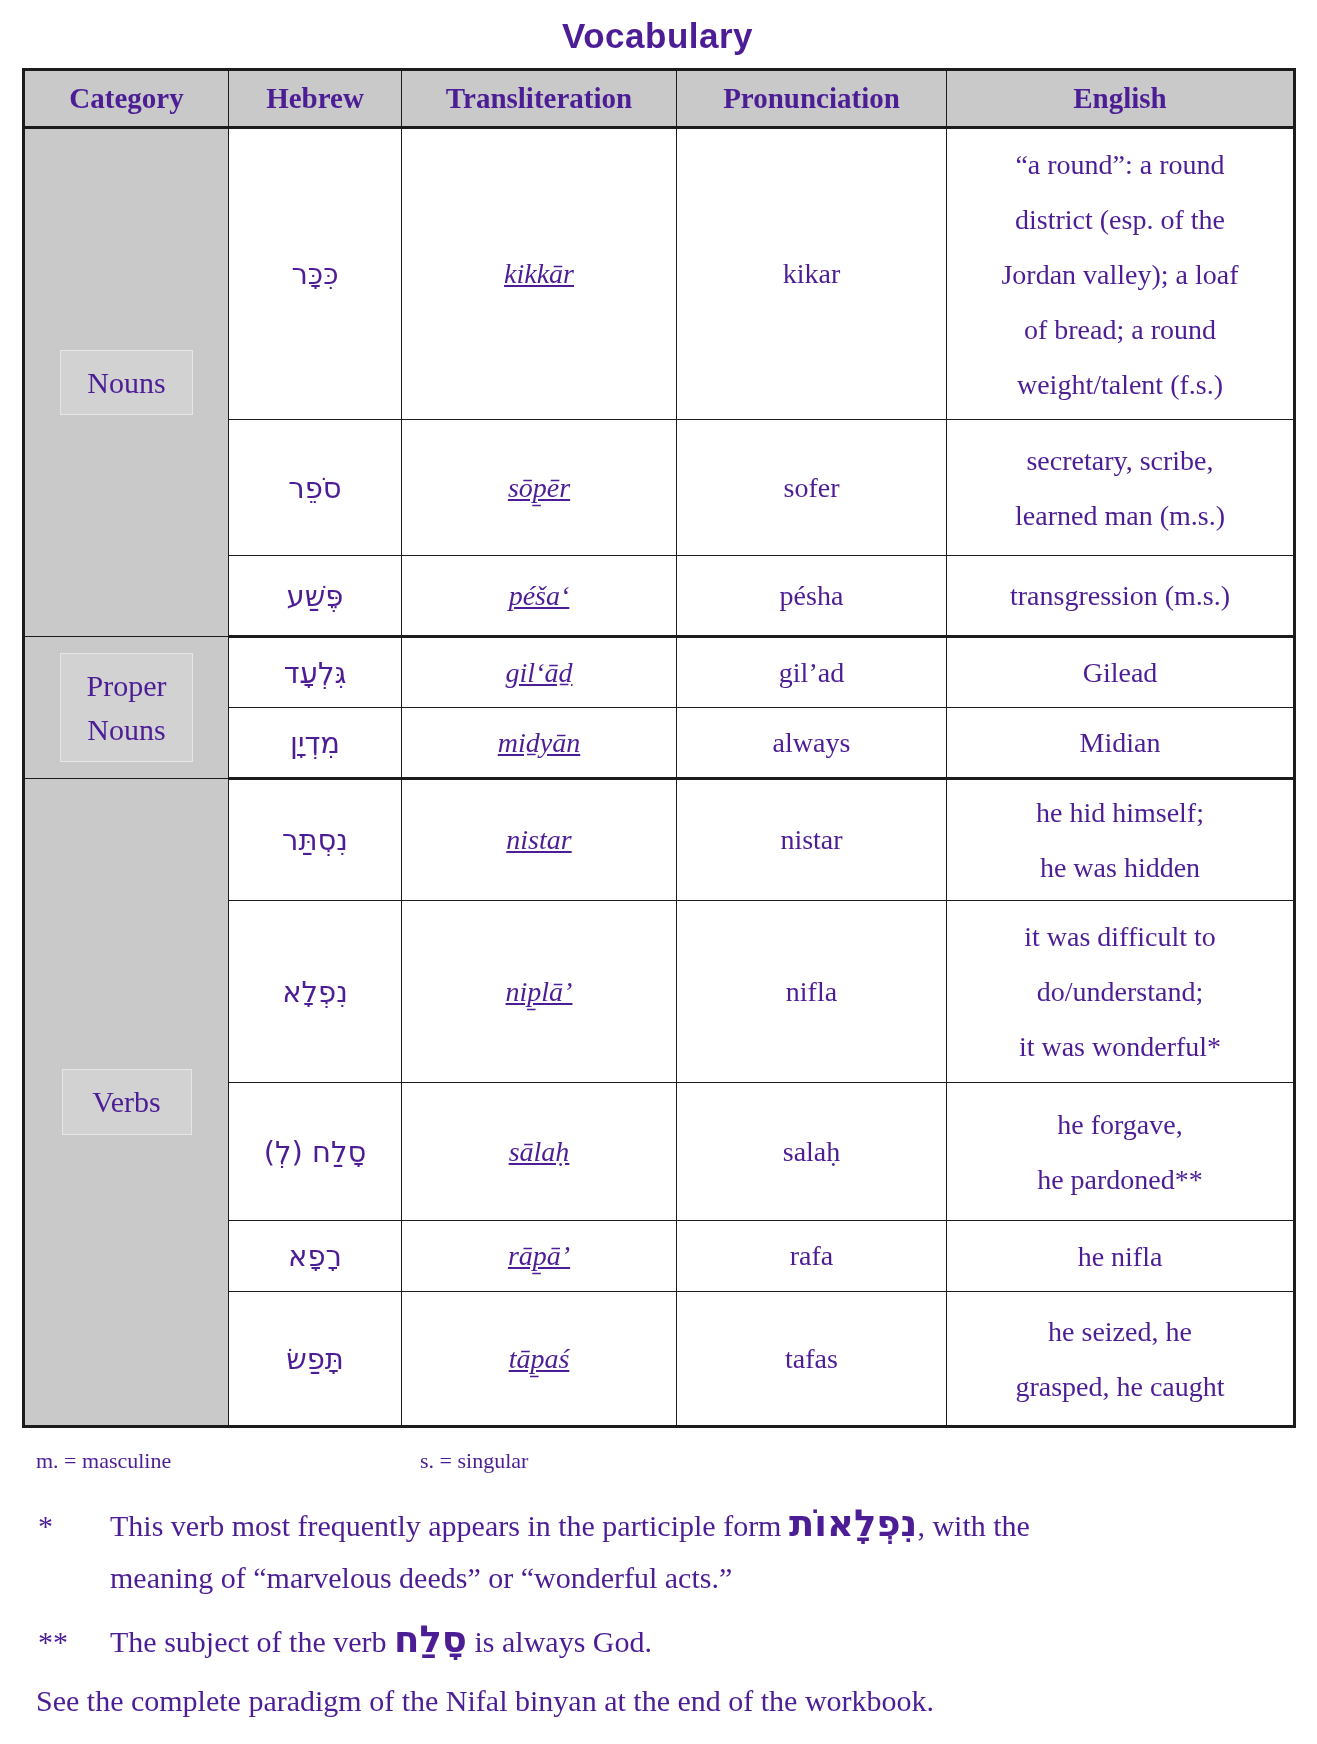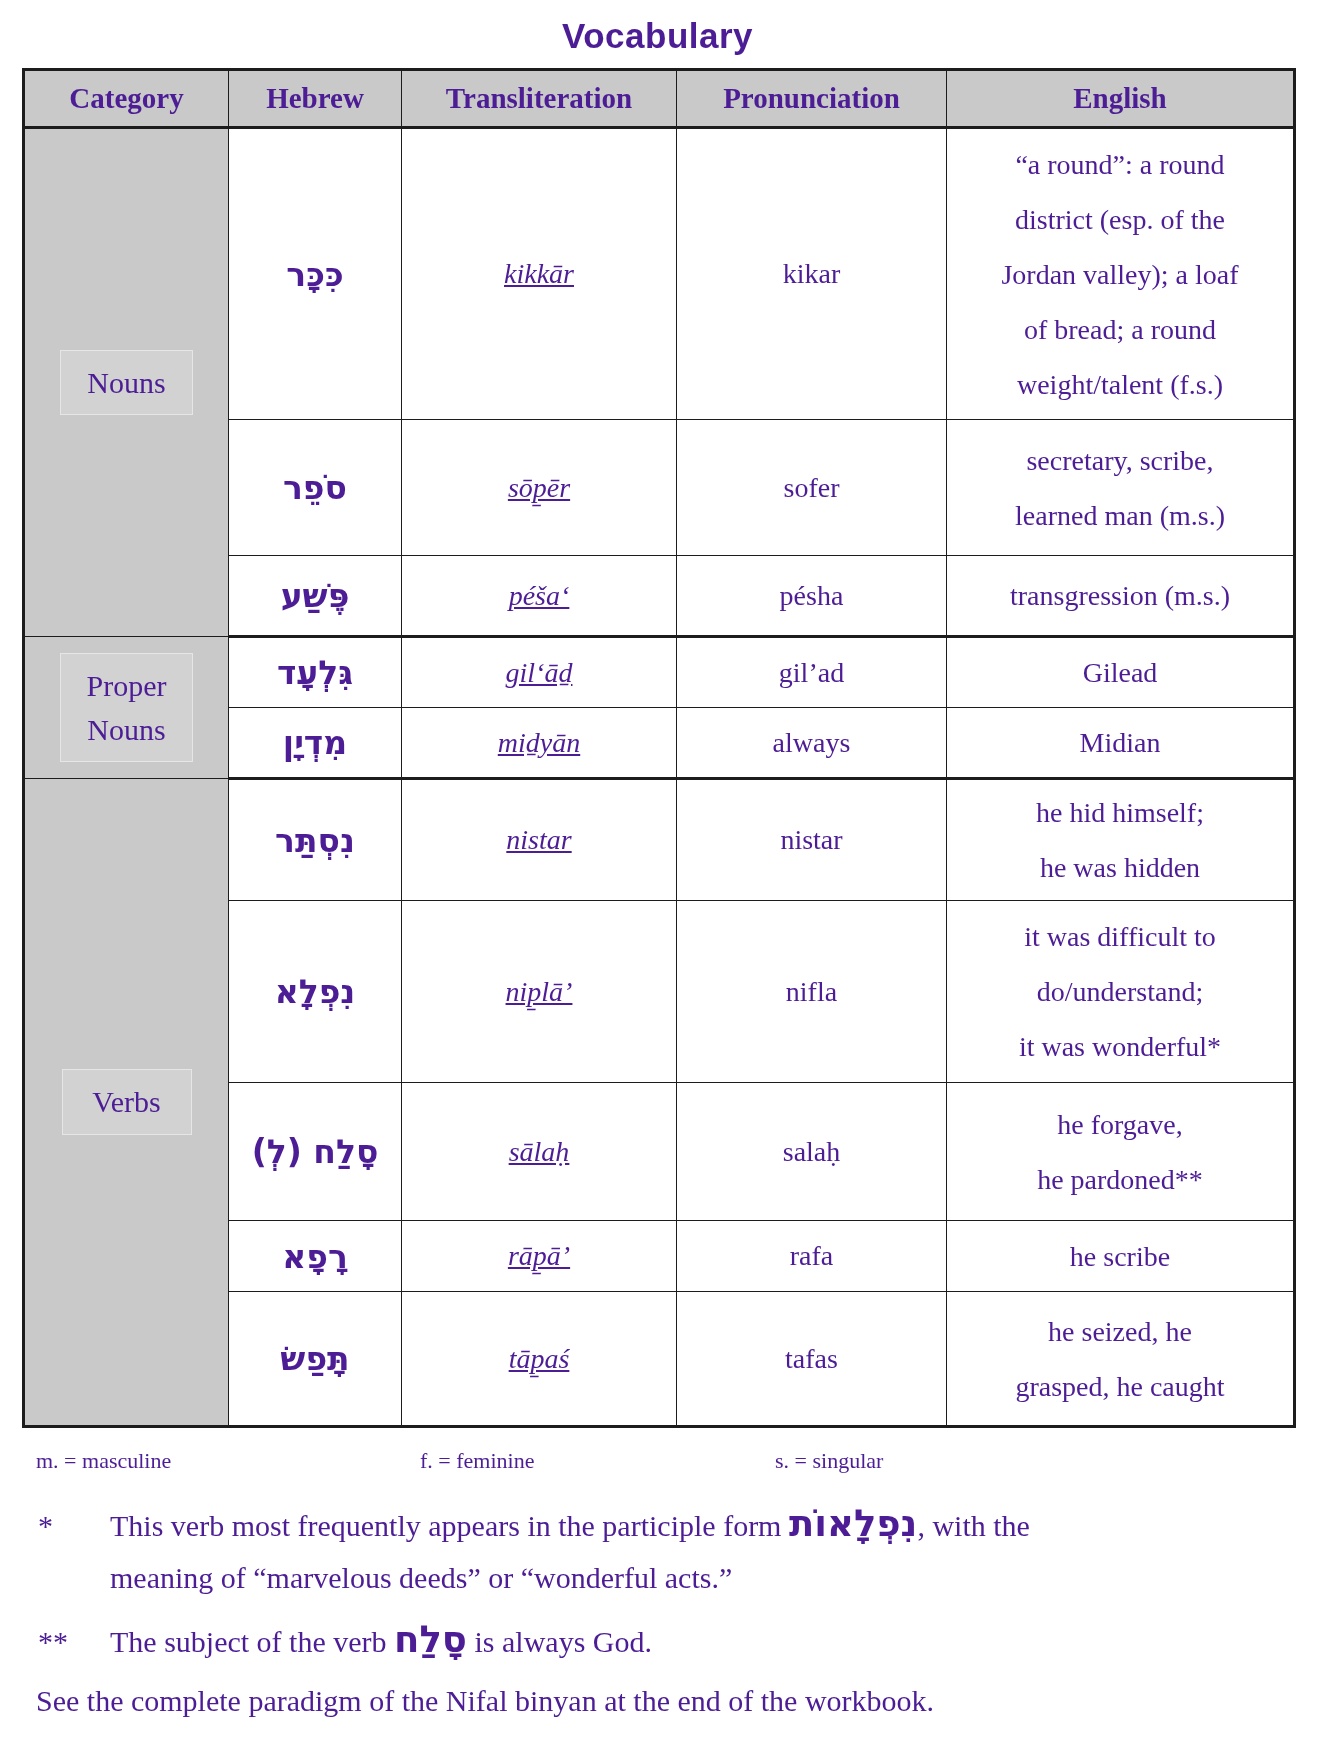--- a/index.html
+++ b/index.html
@@ -71,22 +71,22 @@
     display: inline-block;
     white-space: pre-line;
     line-height: 1.45;
     background: rgba(255,255,255,0.18);
     border: 1px solid rgba(255,255,255,0.45);
     padding: 10px 26px;
     min-width: 130px;
   }
   td.heb {
     font-family: "DejaVu Sans", sans-serif;
-    font-weight: 700;
-    font-size: 33px;
+    font-weight: 400;
+    font-size: 29px;
   }
   td.translit {
     font-style: italic;
     font-size: 28px;
     text-decoration: underline;
   }
   td.pron { font-size: 28px; }
   td.eng {
     font-size: 28px;
     line-height: 55px;
@@ -214,35 +214,34 @@
         <td class="heb" dir="rtl">סָלַח (לְ)</td>
         <td class="translit">sālaḥ</td>
         <td class="pron">salaḥ</td>
         <td class="eng">he forgave,
 he pardoned**</td>
       </tr>
       <tr class="r-rafa">
         <td class="heb" dir="rtl">רָפָא</td>
         <td class="translit">rāp̱ā’</td>
         <td class="pron">rafa</td>
-        <td class="eng">he scribe</td>
+        <td class="eng">he nifla</td>
       </tr>
       <tr class="r-tafas">
         <td class="heb" dir="rtl">תָּפַשׂ</td>
         <td class="translit">tāp̱aś</td>
         <td class="pron">tafas</td>
         <td class="eng">he seized, he
 grasped, he caught</td>
       </tr>
     </tbody>
   </table>
 
   <div class="legend">
     <span class="lg-m">m. = masculine</span>
-    <span class="lg-f">f. = feminine</span>
     <span class="lg-s">s. = singular</span>
   </div>
 
   <div class="footnotes">
     <div class="footnote">
       <span class="fn-marker">*</span>
       <span class="fn-text"><span>This verb most frequently appears in the participle form </span><span class="fn-heb" dir="rtl">נִפְלָאוֹת</span><span>, with the
 meaning of “marvelous deeds” or “wonderful acts.”</span></span>
     </div>
     <div class="footnote">

